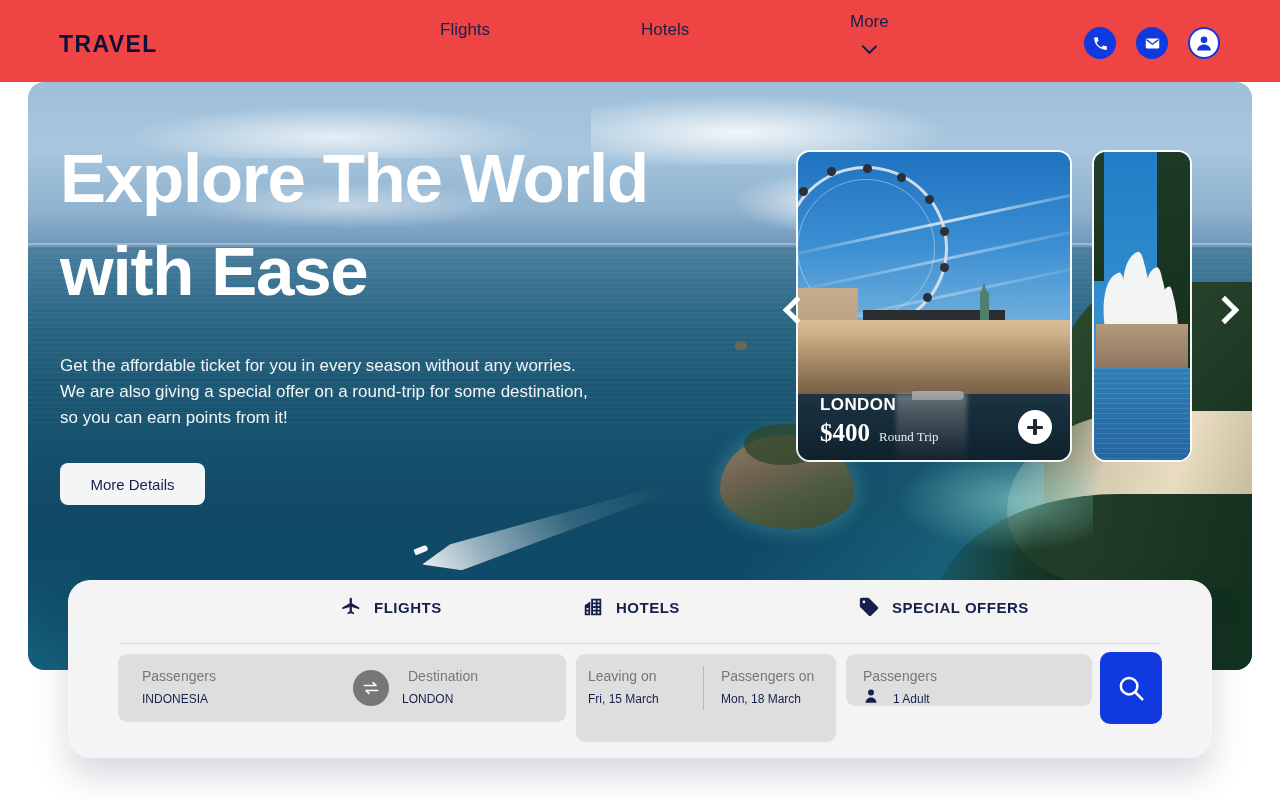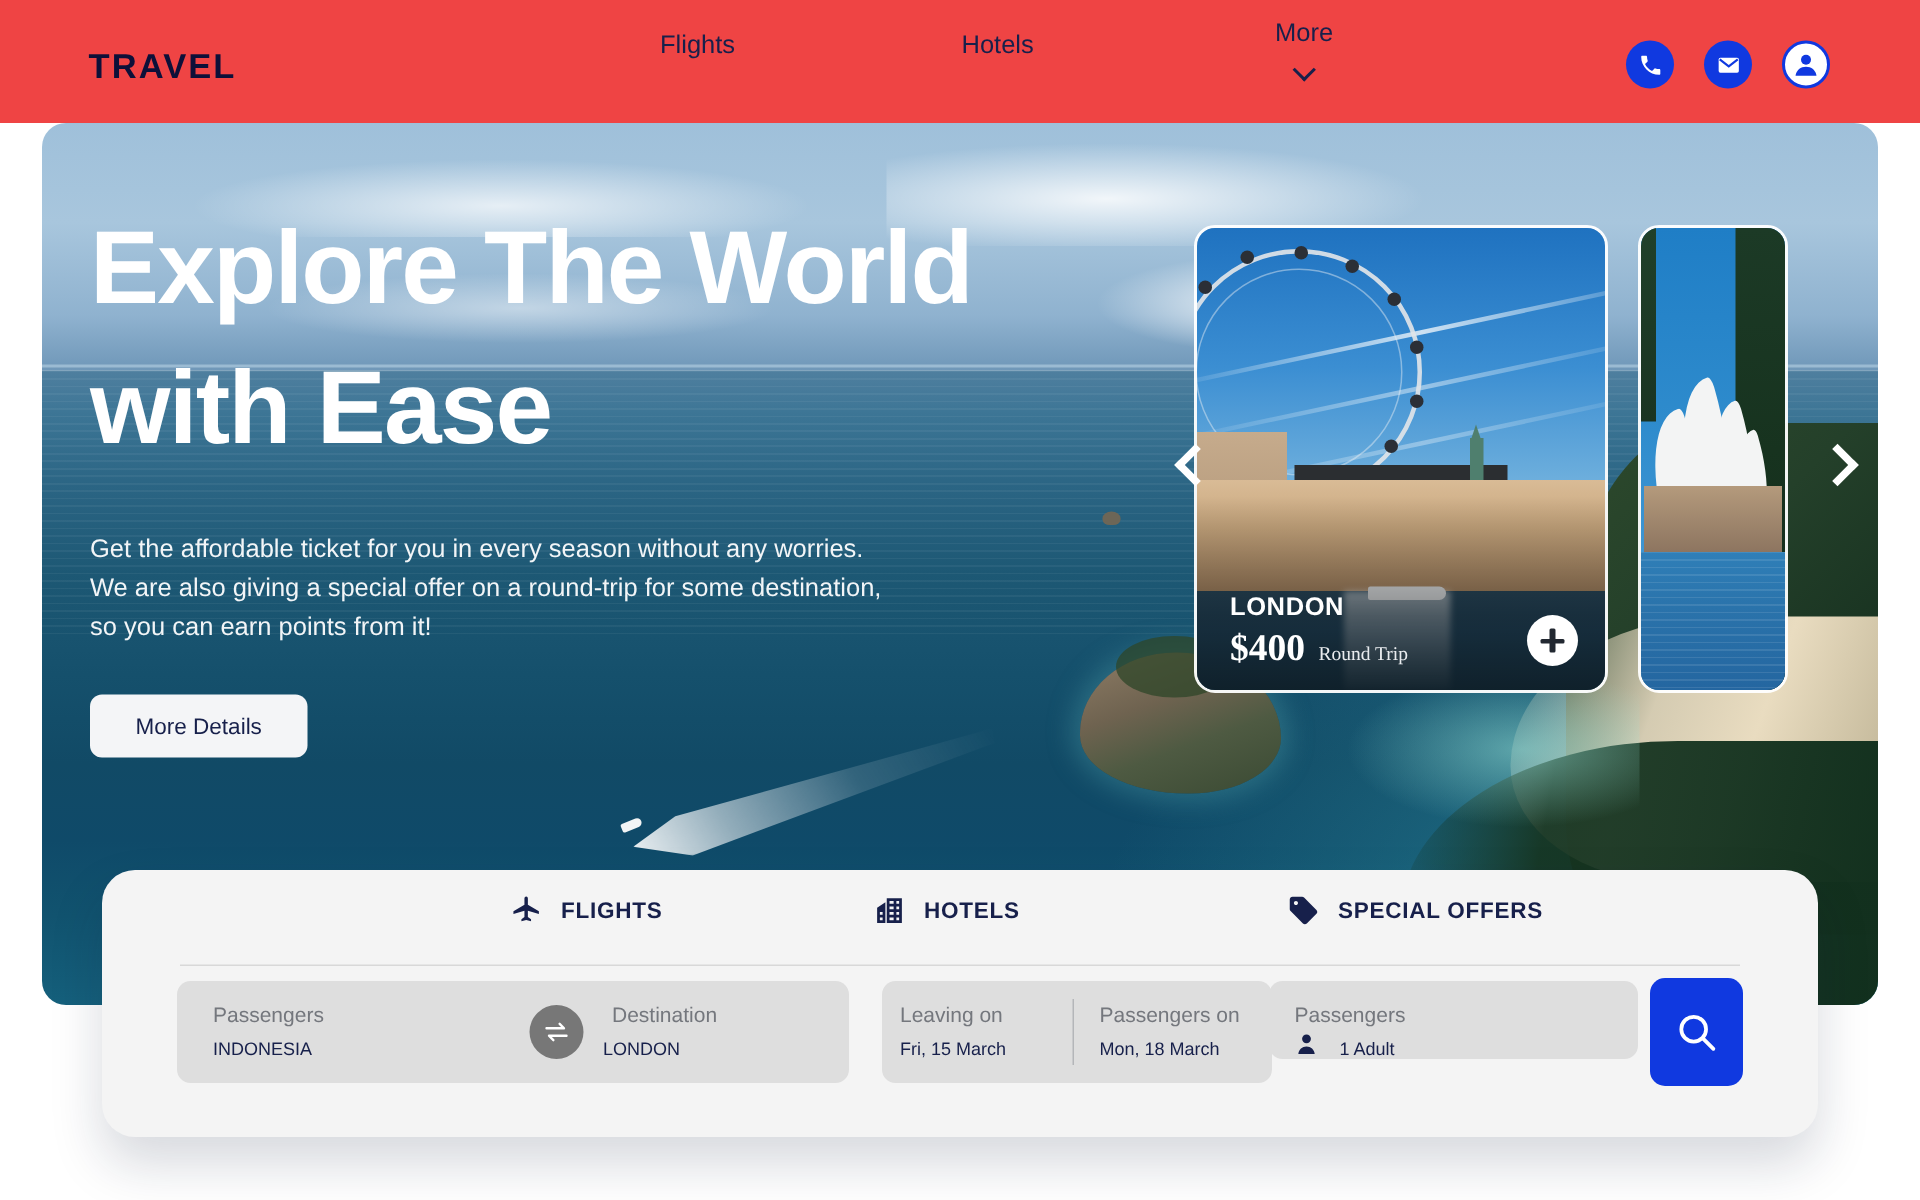--- a/index.html
+++ b/index.html
@@ -319,21 +319,21 @@
   .field{
     position:absolute; background:#dedede; border-radius:9px; cursor:pointer;
   }
   .field .lbl{
     position:absolute; font-size:14px; color:#74777d;
   }
   .field .val{
     position:absolute; font-size:12px; color:#17204b;
   }
   .f-route{ left:50px; top:74px; width:448px; height:68px; }
-  .f-dates{ left:520px; top:74px; width:260px; height:68px; }
+  .f-dates{ left:508px; top:74px; width:260px; height:88px; }
   .f-pax  { left:778px; top:74px; width:246px; height:52px;padding-left:30px; }
 
   .swap{
     position:absolute; left:235px; top:16px; width:36px; height:36px;
     border-radius:50%; background:#777777; cursor:pointer;
     display:flex; align-items:center; justify-content:center; z-index:3;
   }
   .date-div{
     position:absolute; left:127px; top:12px; width:1px; height:44px; background:#b4b6b9;
   }

